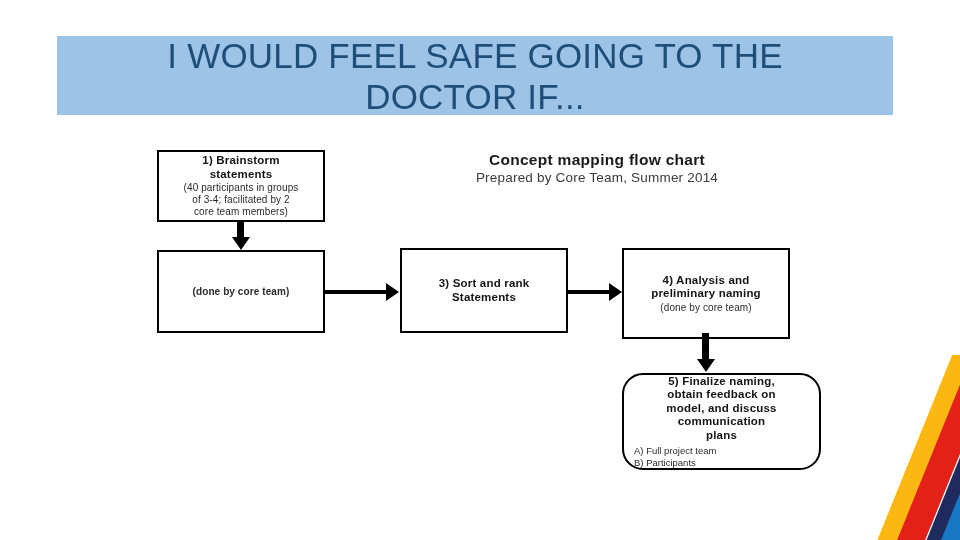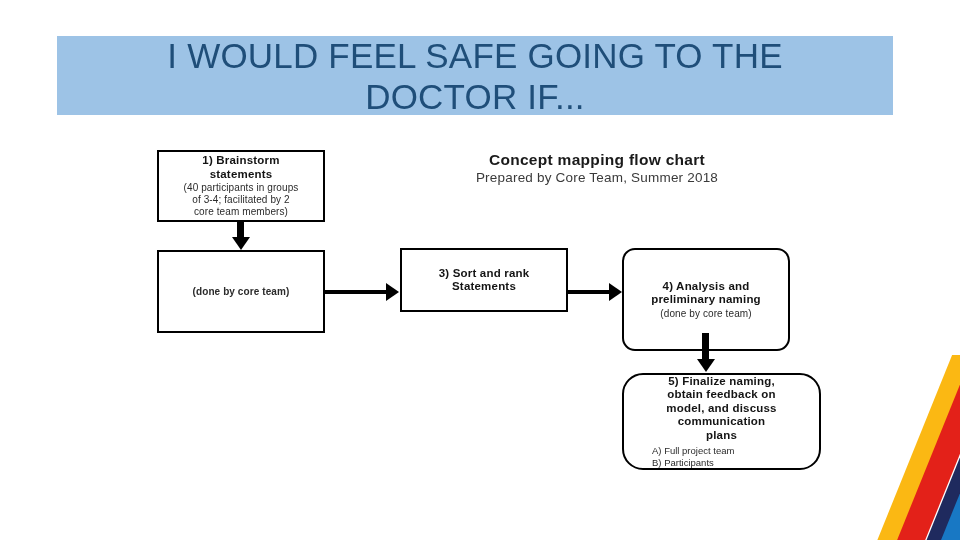--- a/index.html
+++ b/index.html
@@ -86,21 +86,21 @@
   .proc-box {
     position: absolute;
     border: 2.5px solid #000000;
     background: #ffffff;
     box-sizing: border-box;
     display: flex;
     flex-direction: column;
     align-items: center;
     justify-content: center;
     text-align: center;
-    padding: 4px 24px;
+    padding: 4px 6px;
   }
   .proc-title {
     font-size: 11.5px;
     font-weight: bold;
     color: #141414;
     line-height: 13.5px;
     letter-spacing: 0.2px;
   }
   .proc-sub {
     font-size: 10px;
@@ -124,22 +124,22 @@
     line-height: 11.5px;
     text-align: left;
     align-self: flex-start;
     padding-left: 4px;
     margin-top: 3px;
   }
 
   
   #box-1 { left: 157px; top: 12px;  width: 168px; height: 72px; }
   #box-2 { left: 157px; top: 112px; width: 168px; height: 83px; }
-  #box-3 { left: 400px; top: 110px; width: 168px; height: 64px; gap: 46px; }
-  #box-4 { left: 622px; top: 110px; width: 168px; height: 103px; border-radius: 13px; }
+  #box-3 { left: 400px; top: 110px; width: 168px; height: 85px; gap: 46px; }
+  #box-4 { left: 622px; top: 110px; width: 168px; height: 91px; }
   #box-5 { left: 622px; top: 235px; width: 199px; height: 97px; border-radius: 21px; }
 
   
   .arrow-v {
     position: absolute;
     width: 7px;
     background: #000000;
   }
   .arrow-v::after {
     content: "";
@@ -204,21 +204,21 @@
 
   <div id="title-banner">
     <div id="title-text" style="white-space: pre-line;">I WOULD FEEL SAFE GOING TO THE
 DOCTOR IF...</div>
   </div>
 
   <div id="flowchart">
 
     <div id="chart-heading">
       <div class="h-main" style="white-space: pre-line;">Concept mapping flow chart</div>
-      <div class="h-sub" style="white-space: pre-line;">Prepared by Core Team, Summer 2018</div>
+      <div class="h-sub" style="white-space: pre-line;">Prepared by Core Team, Summer 2014</div>
     </div>
 
     <div class="proc-box" id="box-1">
       <div class="proc-title" style="white-space: pre-line;">1) Brainstorm
 statements</div>
       <div class="proc-sub" style="white-space: pre-line;">(40 participants in groups
 of 3-4; facilitated by 2
 core team members)</div>
     </div>
 

